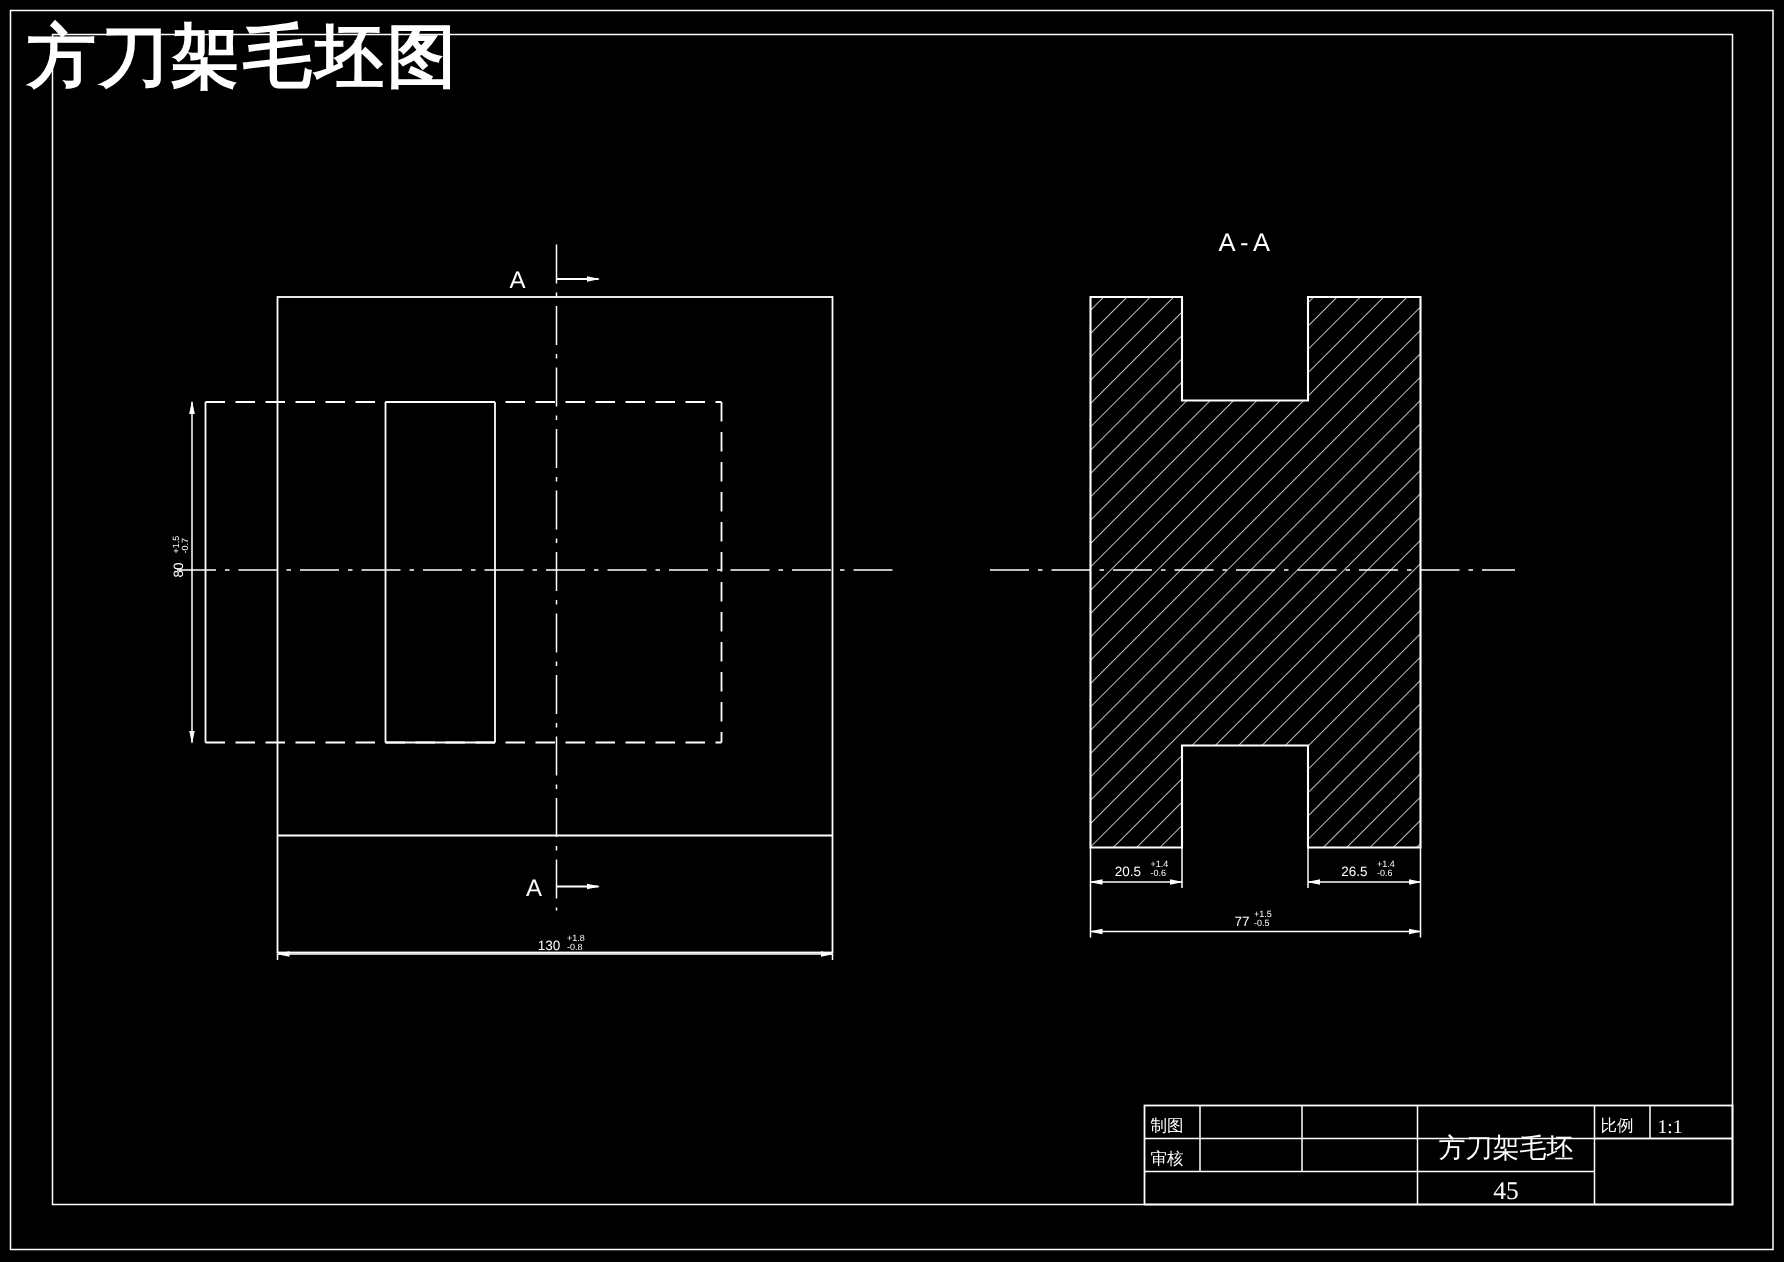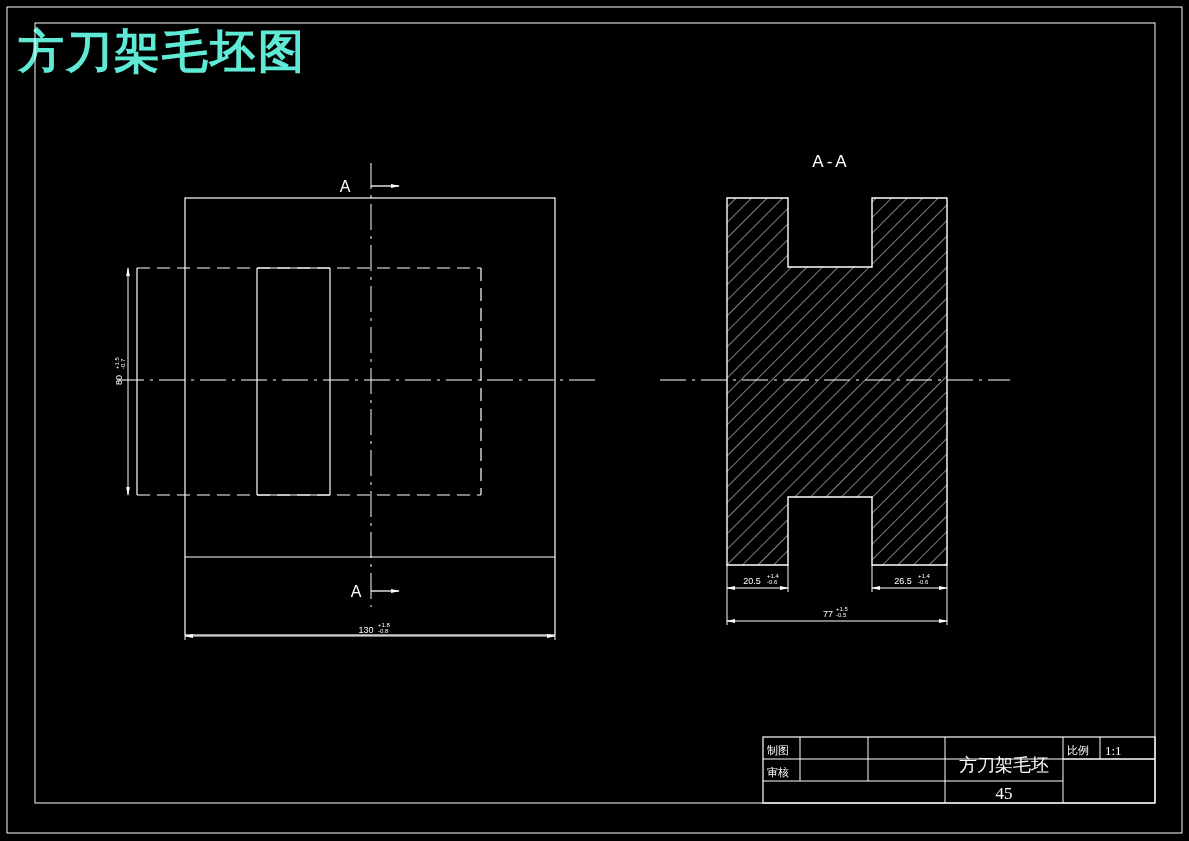--- a/index.html
+++ b/index.html
@@ -1,21 +1,21 @@
 <!DOCTYPE html>
 <html><head>
 <meta charset="utf-8">
 <style>
   html,body{margin:0;padding:0;background:#000;}
   body{width:1189px;height:841px;overflow:hidden;
        font-family:"Liberation Sans",sans-serif;}
   #stage{position:relative;width:1189px;height:841px;background:#000;}
   svg{position:absolute;left:0;top:0;}
-  .ttl{position:absolute;left:18px;top:28px;font-family:"DejaVu Sans",sans-serif;
-       font-size:46px;font-weight:700;color:#5eead4;letter-spacing:2px;
+  .ttl{position:absolute;left:18px;top:14px;font-family:"DejaVu Sans",sans-serif;
+       font-size:46px;font-weight:700;color:#ffffff;letter-spacing:2px;
        line-height:1;white-space:nowrap;}
 </style>
 </head>
 <body>
 
 <div id="stage">
 
   <div class="ttl">方刀架毛坯图</div>
 
   <svg width="1189" height="841" viewBox="0 0 1189 841">

